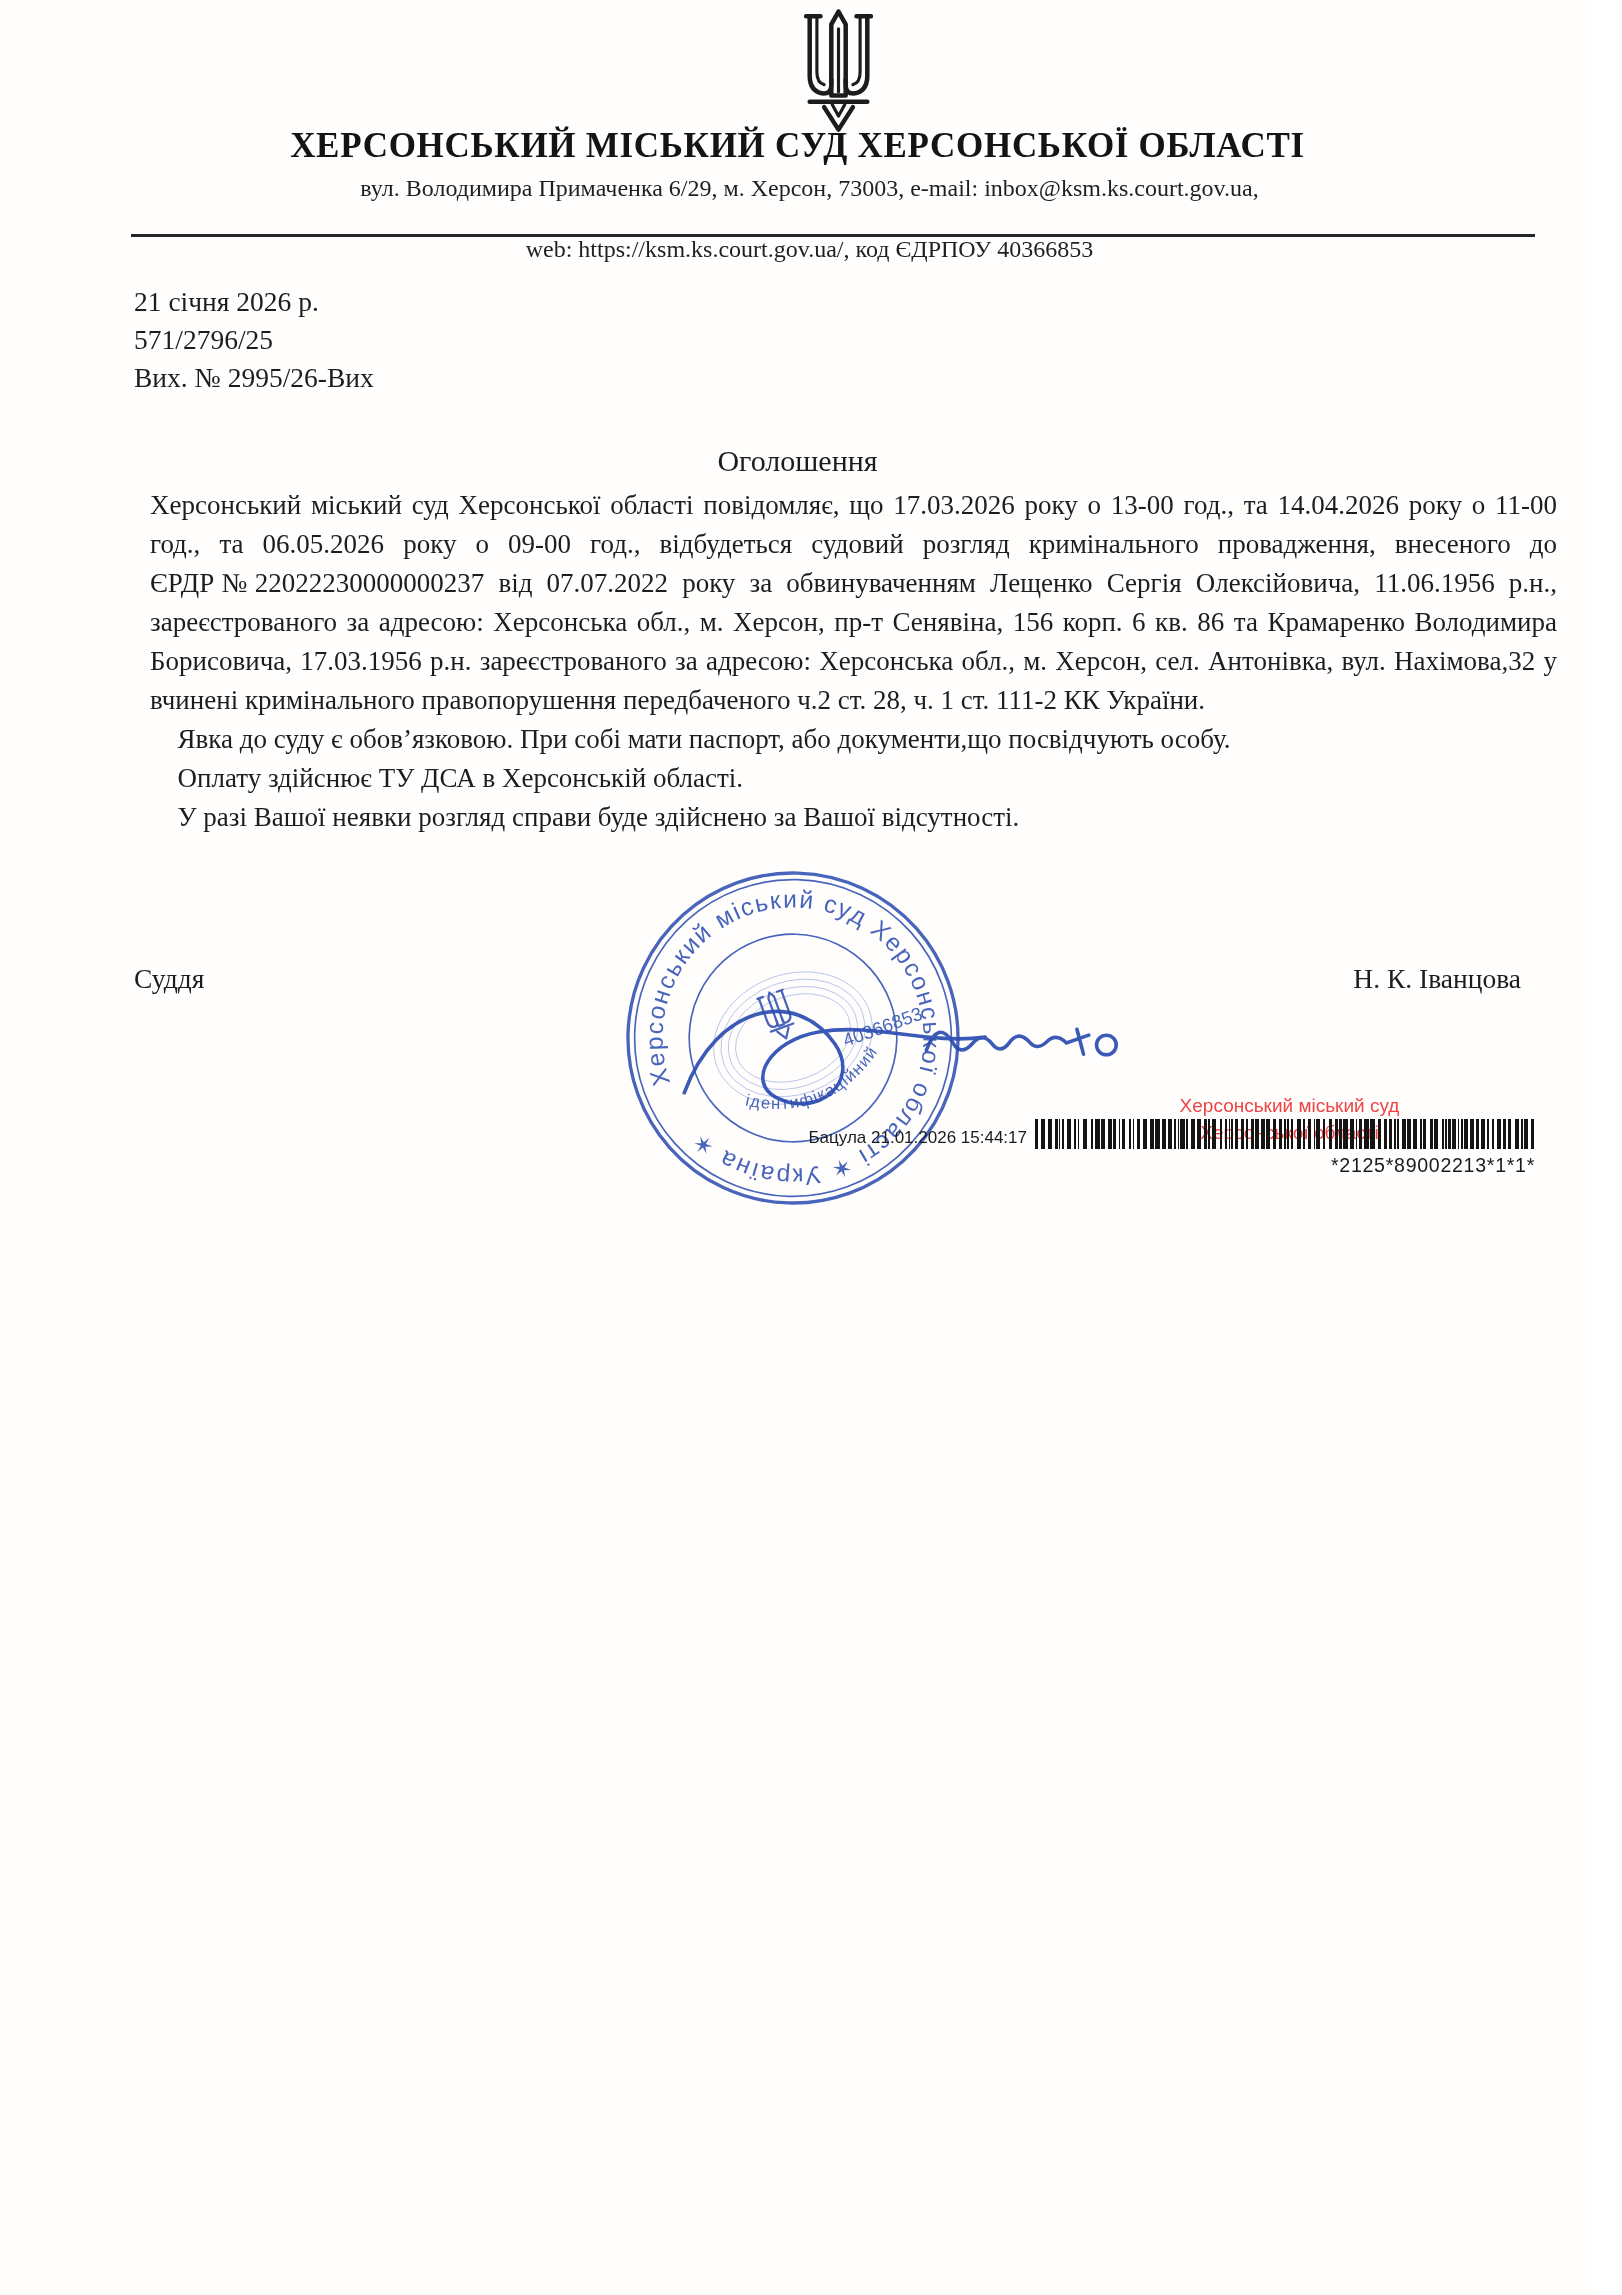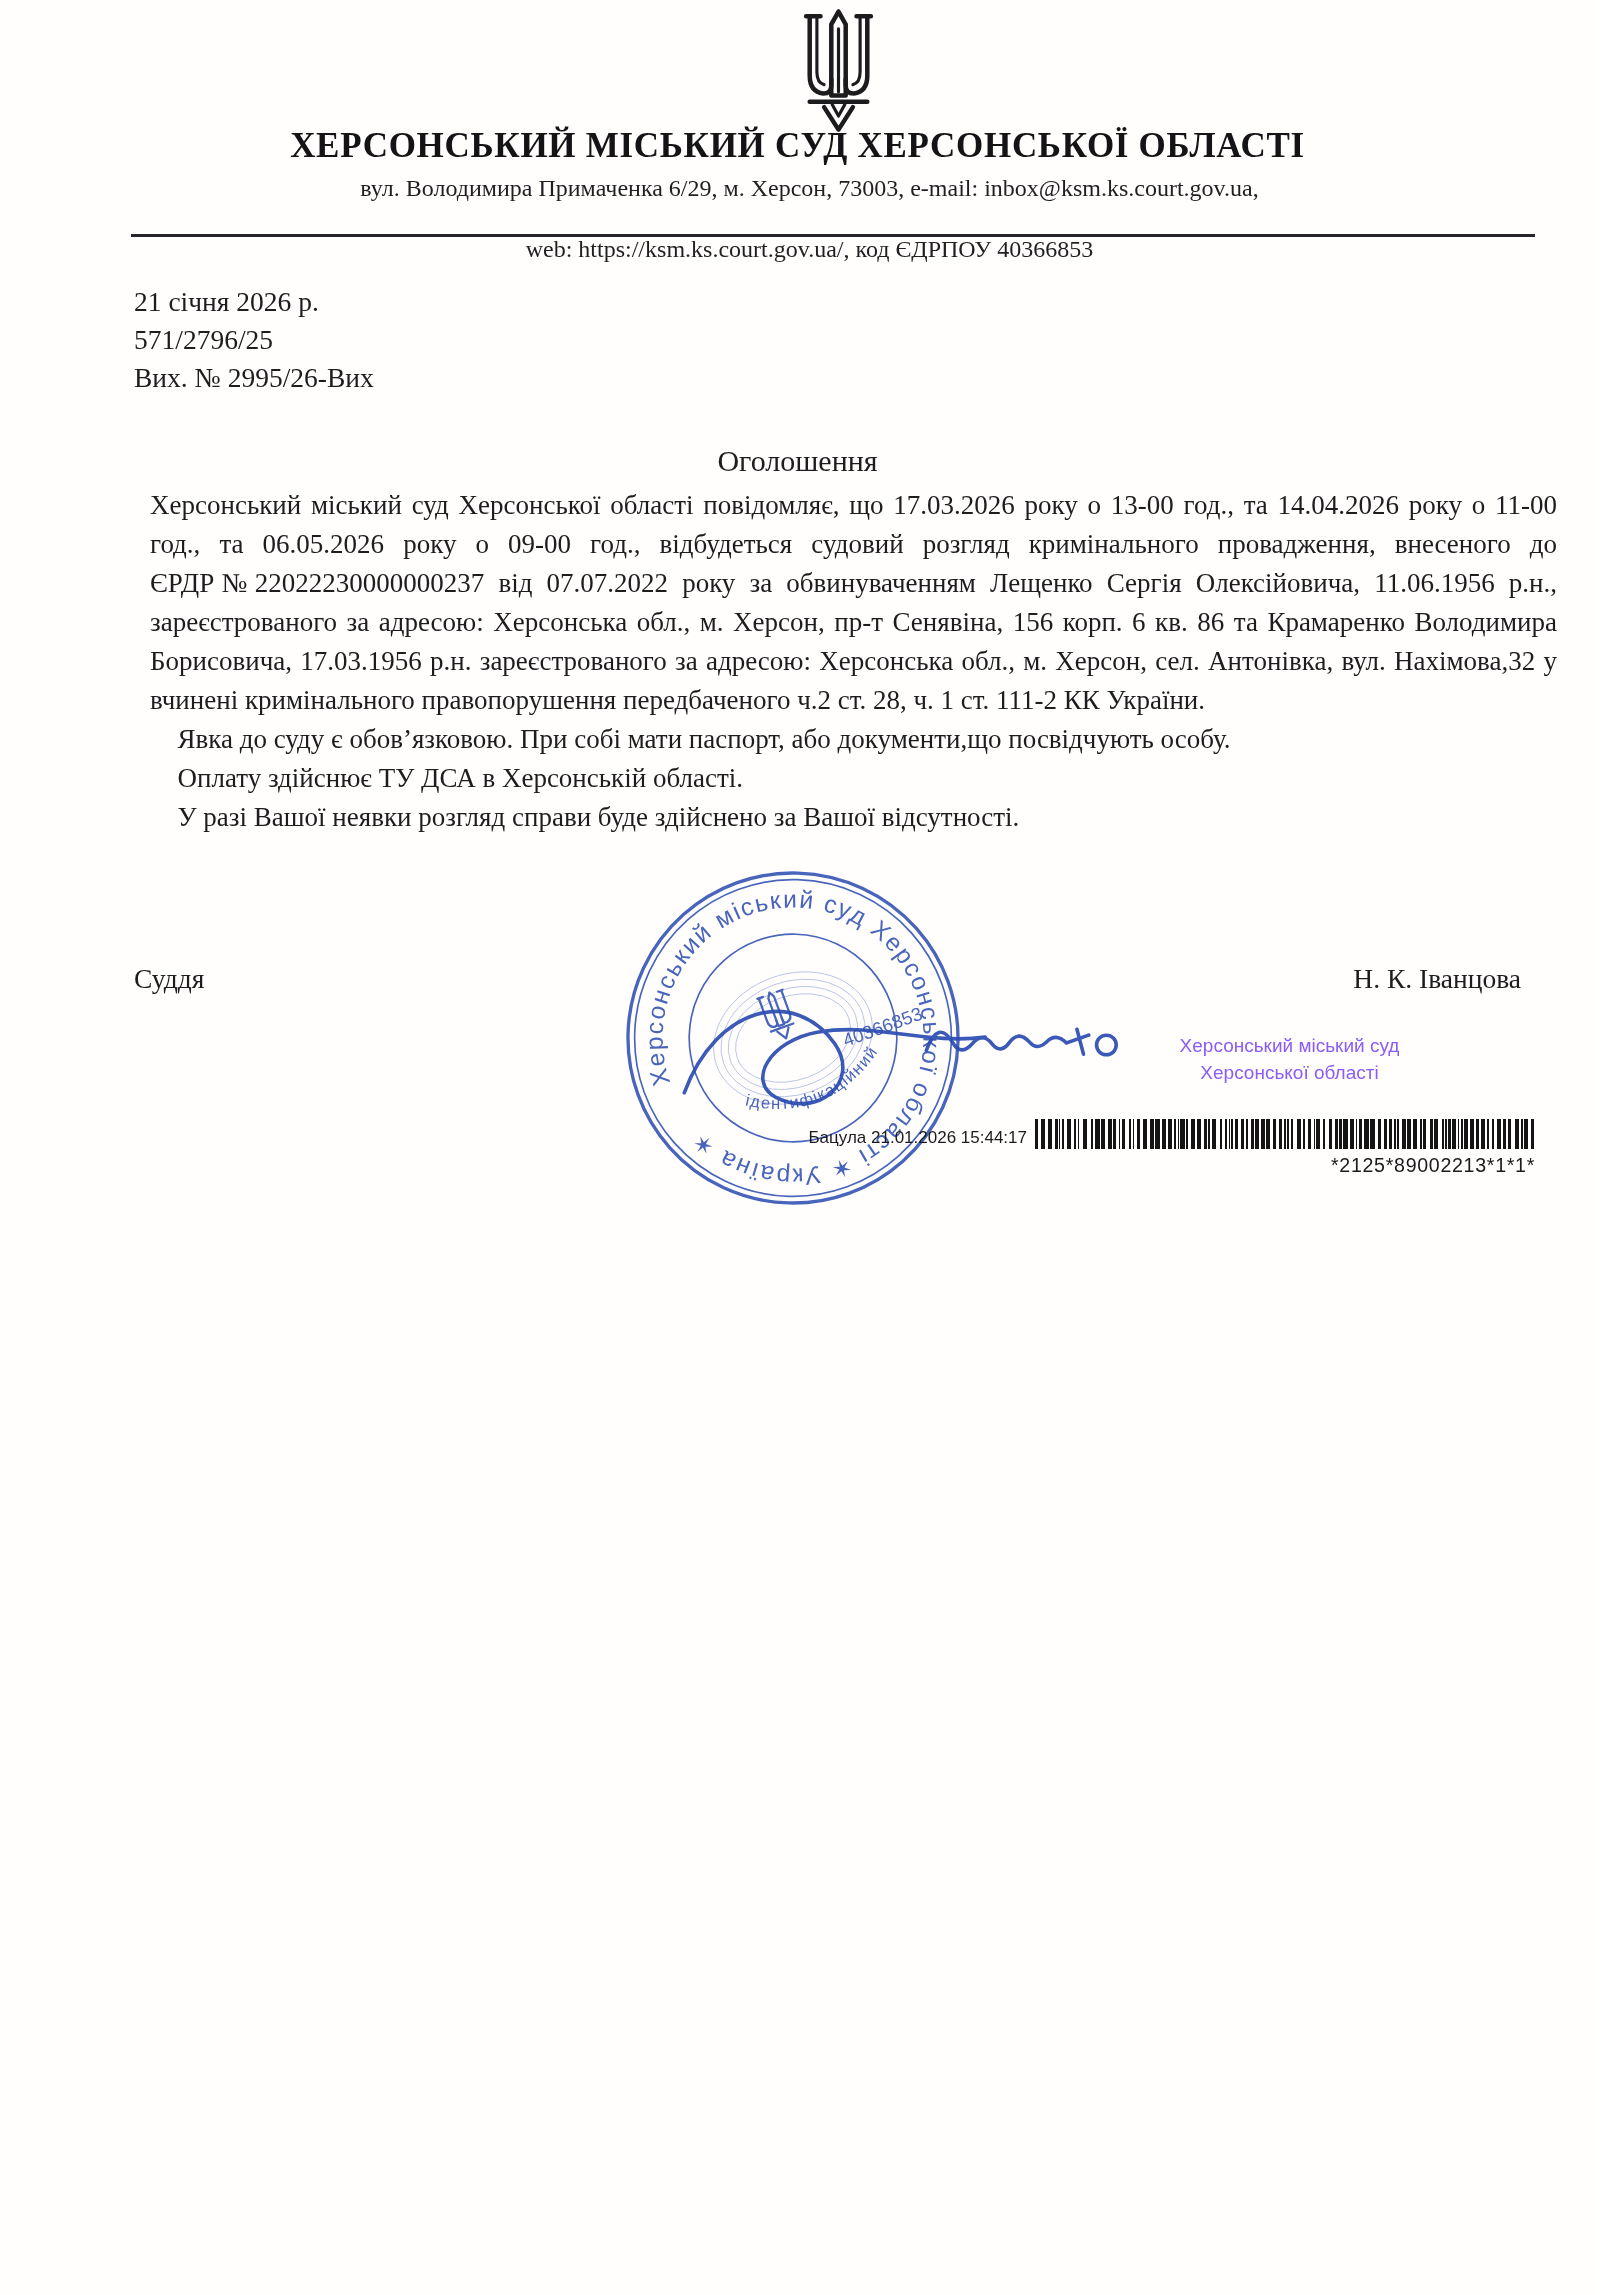--- a/index.html
+++ b/index.html
@@ -30,23 +30,23 @@
   .textblock { position:absolute; left:150px; top:486px; width:1407px; font-size:27px; line-height:39px; }
   .body-par { text-align:justify; }
   .note { padding-left:27.5px; text-align:left; }
   .sign-row {
     position:absolute; left:134px; top:963px; width:1387px;
     display:flex; justify-content:space-between; font-size:27.5px;
   }
   .stamp-wrap { position:absolute; left:620px; top:865px; width:346px; height:346px; transform:rotate(-20deg); opacity:0.88; }
   .sig-wrap { position:absolute; left:645px; top:952px; width:589px; height:203px; }
   .footer-org {
-    position:absolute; left:1139px; top:1032px; width:301px;
+    position:absolute; left:1139px; top:1092px; width:301px;
     text-align:center; font-family:"Liberation Sans", sans-serif;
-    font-size:19px; line-height:27px; color:#8b5cf6;
+    font-size:19px; line-height:27px; color:#ef4444;
   }
   .bc-label {
     position:absolute; left:739px; top:1128px; width:288px; text-align:right;
     font-family:Liberation Sans, sans-serif; font-size:17px; color:#1b1b1d;
   }
   .barcode {
     position:absolute; left:1035px; top:1119px; width:501px; height:30px;
     display:flex; overflow:hidden;
   }
   .barcode i { display:block; height:100%; background:#141414; flex:none; }

